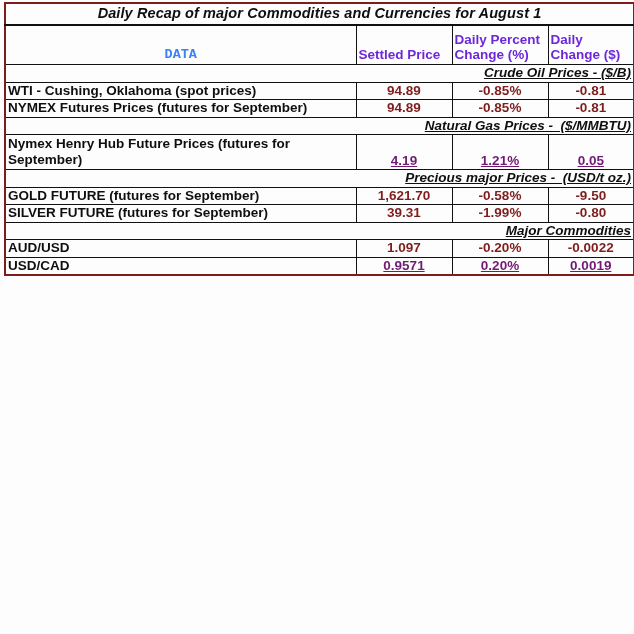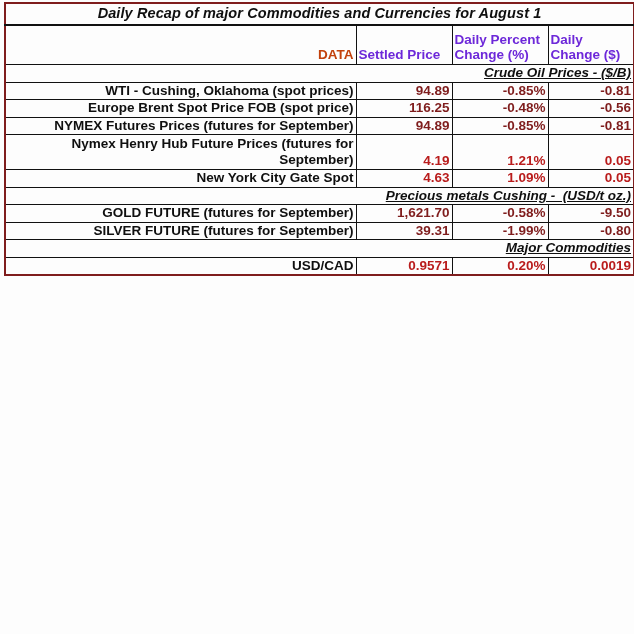--- a/index.html
+++ b/index.html
@@ -47,58 +47,58 @@
   }
   
   tr.header-row td {
     height: 37px;
     color: #6d28d9;
     text-align: left;
     vertical-align: bottom;
     font-size: 13.5px;
   }
   tr.header-row td.data-col {
-    color: #c2410c;
-    text-align: right;
+    color: #3b82f6;
+    text-align: center;
+    font-family: Liberation Mono, monospace;
   }
   
   tr.section-row td {
     height: 15px;
     text-align: right;
     vertical-align: middle;
     font-style: italic;
     font-size: 13.5px;
   }
   tr.section-row .sec {
     text-decoration: underline;
     white-space: pre;
   }
   
   tr.data-row td {
     height: 15px;
-    text-align: right;
   }
   tr.data-row.tall td {
     height: 32px;
   }
   td.label {
     text-align: left;
     font-size: 14px;
     vertical-align: bottom;
   }
   tr.data-row.tall td.label {
     vertical-align: top;
     padding-top: 1px;
   }
   td.val {
     text-align: center;
     font-size: 13.5px;
   }
   .neg { color: #7f1d1d; }
-  .pos { color: #b91c1c; }
+  .pos { color: #701a75; text-decoration: underline; }
 </style>
 </head>
 <body>
 
 <div class="canvas">
   <table class="recap">
     <colgroup>
       <col style="width:351px">
       <col style="width:96px">
       <col style="width:96px">
@@ -120,65 +120,62 @@
     <tr class="section-row">
       <td colspan="4"><span class="sec">Crude Oil Prices - ($/B)</span></td>
     </tr>
     <tr class="data-row">
       <td class="label">WTI - Cushing, Oklahoma (spot prices)</td>
       <td class="val neg">94.89</td>
       <td class="val neg">-0.85%</td>
       <td class="val neg">-0.81</td>
     </tr>
     <tr class="data-row">
-      <td class="label">Europe Brent Spot Price FOB (spot price)</td>
-      <td class="val neg">116.25</td>
-      <td class="val neg">-0.48%</td>
-      <td class="val neg">-0.56</td>
-    </tr>
-    <tr class="data-row">
       <td class="label">NYMEX Futures Prices (futures for September)</td>
       <td class="val neg">94.89</td>
       <td class="val neg">-0.85%</td>
       <td class="val neg">-0.81</td>
     </tr>
 
+    <tr class="section-row">
+      <td colspan="4"><span class="sec">Natural Gas Prices -  ($/MMBTU)</span></td>
+    </tr>
     <tr class="data-row tall">
       <td class="label">Nymex Henry Hub Future Prices (futures for September)</td>
       <td class="val pos">4.19</td>
       <td class="val pos">1.21%</td>
       <td class="val pos">0.05</td>
     </tr>
-    <tr class="data-row">
-      <td class="label">New York City Gate Spot</td>
-      <td class="val pos">4.63</td>
-      <td class="val pos">1.09%</td>
-      <td class="val pos">0.05</td>
-    </tr>
 
     <tr class="section-row">
-      <td colspan="4"><span class="sec">Precious metals Cushing -  (USD/t oz.)</span></td>
+      <td colspan="4"><span class="sec">Precious major Prices -  (USD/t oz.)</span></td>
     </tr>
     <tr class="data-row">
       <td class="label">GOLD FUTURE (futures for September)</td>
       <td class="val neg">1,621.70</td>
       <td class="val neg">-0.58%</td>
       <td class="val neg">-9.50</td>
     </tr>
     <tr class="data-row">
       <td class="label">SILVER FUTURE (futures for  September)</td>
       <td class="val neg">39.31</td>
       <td class="val neg">-1.99%</td>
       <td class="val neg">-0.80</td>
     </tr>
 
     <tr class="section-row">
       <td colspan="4"><span class="sec">Major Commodities</span></td>
     </tr>
     <tr class="data-row">
+      <td class="label">AUD/USD</td>
+      <td class="val neg">1.097</td>
+      <td class="val neg">-0.20%</td>
+      <td class="val neg">-0.0022</td>
+    </tr>
+    <tr class="data-row">
       <td class="label">USD/CAD</td>
       <td class="val pos">0.9571</td>
       <td class="val pos">0.20%</td>
       <td class="val pos">0.0019</td>
     </tr>
   </tbody>
     </table>
 </div>
 
 </body></html>

